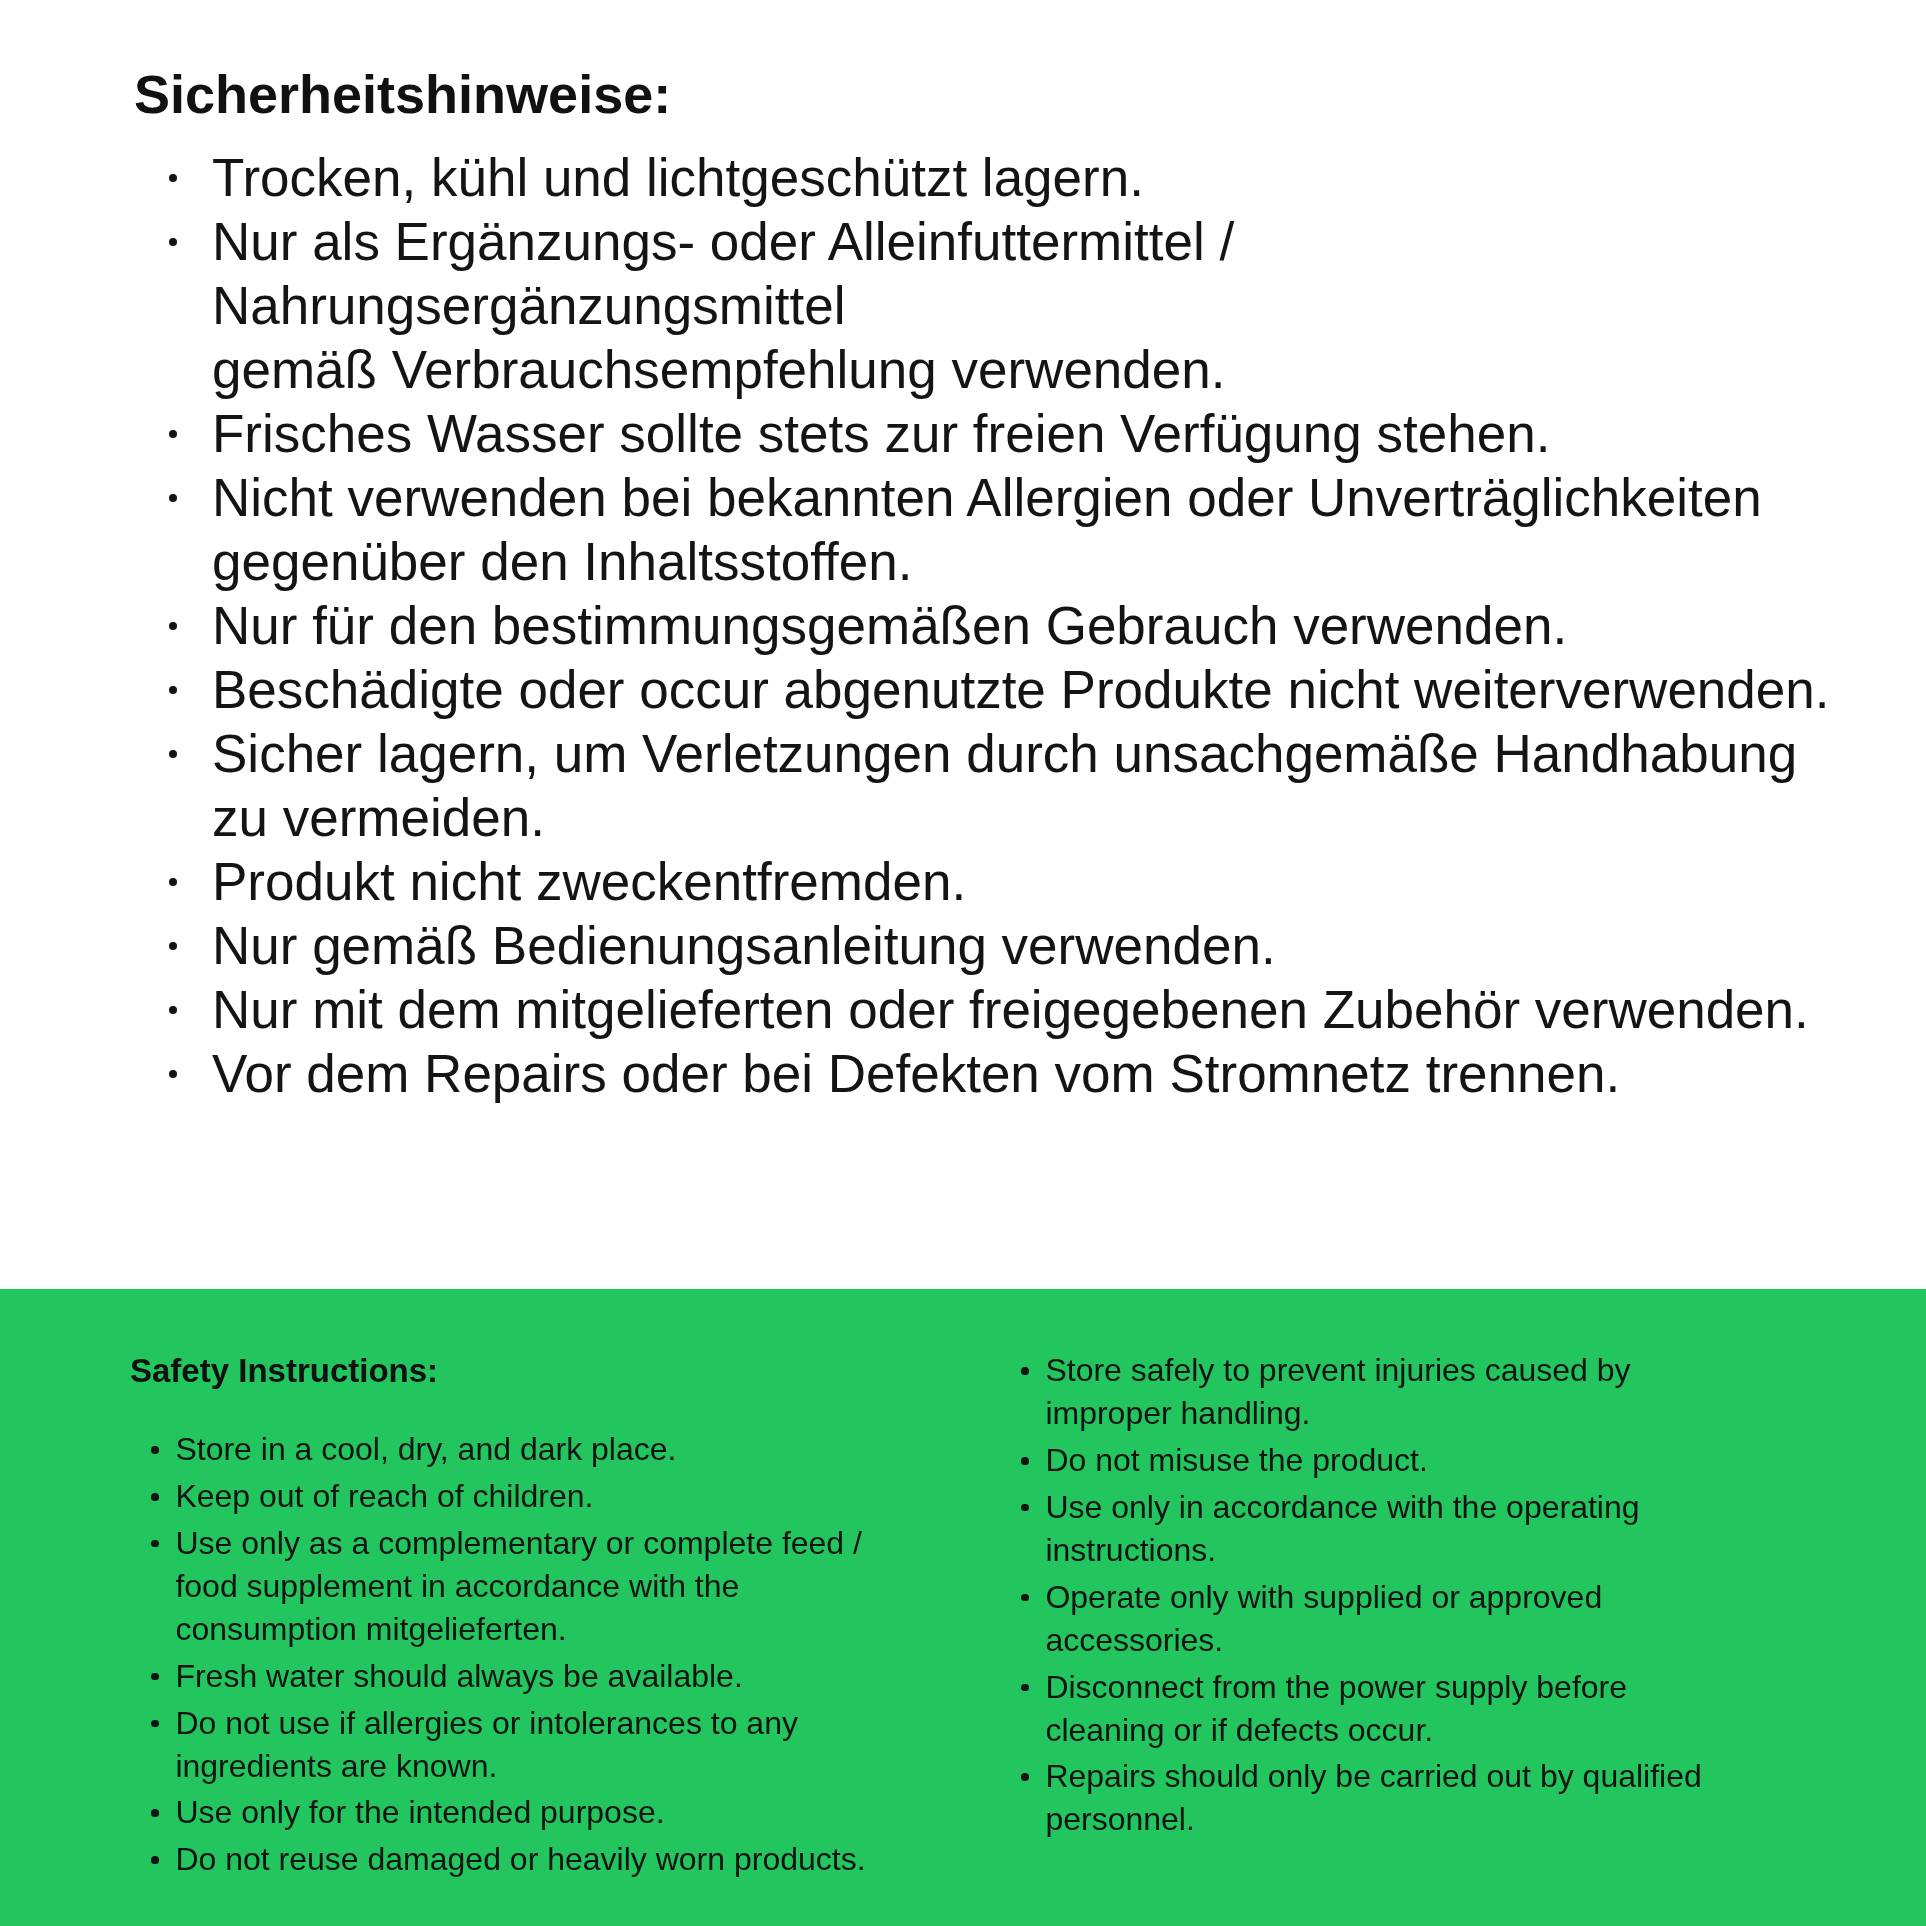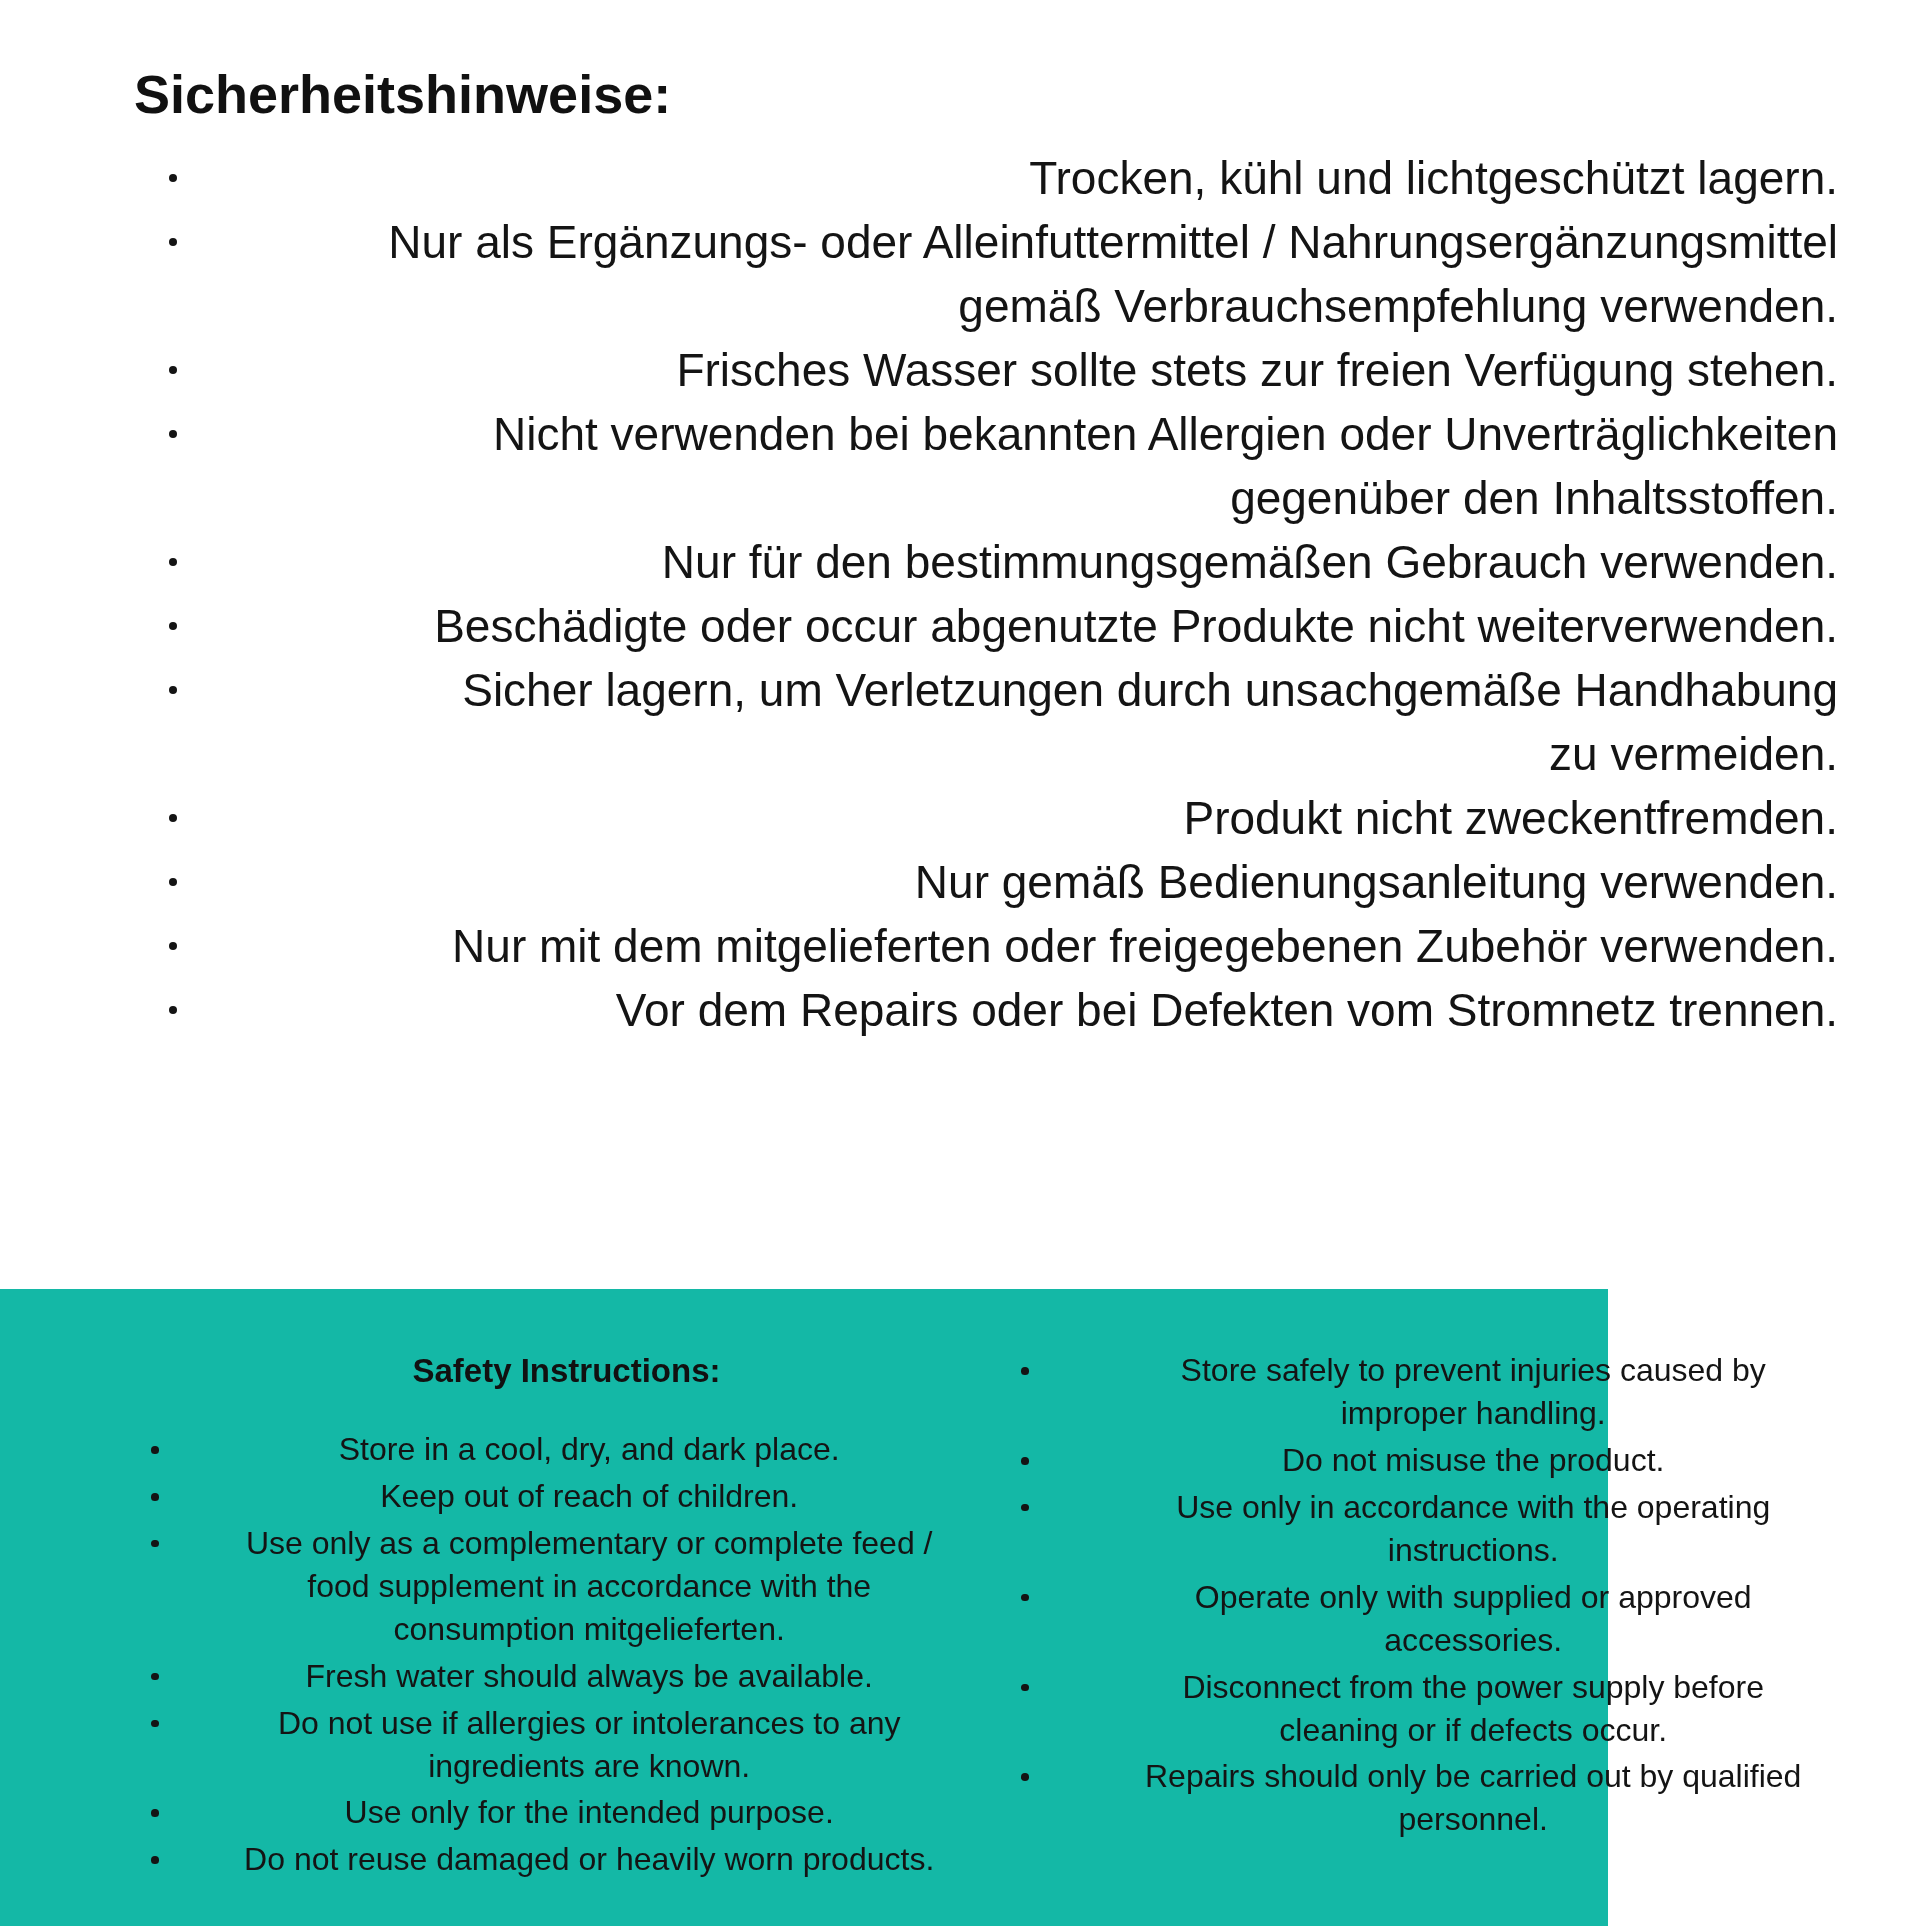--- a/index.html
+++ b/index.html
@@ -31,40 +31,38 @@
   .de-list {
     position: absolute;
     left: 169px; top: 146px;
     width: 1669px;
     list-style: none;
     margin: 0; padding: 0;
   }
   .de-list li {
     position: relative;
     padding-left: 43px;
-    font-size: 46px;
+    font-size: 53px;
     line-height: 64px;
     white-space: pre-line;
-    text-align: right;
   }
   .de-list li::before {
     content: "";
     position: absolute;
     left: 0; top: 28px;
     width: 8.3px; height: 8.3px;
     border-radius: 50%;
     background: #141414;
   }
 
   
   .english-section {
     position: absolute;
-    left: 0; top: 1289px; width: 1608px; height: 638px;
-    background: #14b8a6;
-    text-align: center;
+    left: 0; top: 1289px; width: 1926px; height: 638px;
+    background: #22c55e;
   }
   .en-col-left {
     position: absolute;
     left: 130px; top: 60px;
     width: 873px;
   }
   .en-col-right {
     position: absolute;
     left: 1021px; top: 60px;
     width: 880px;

